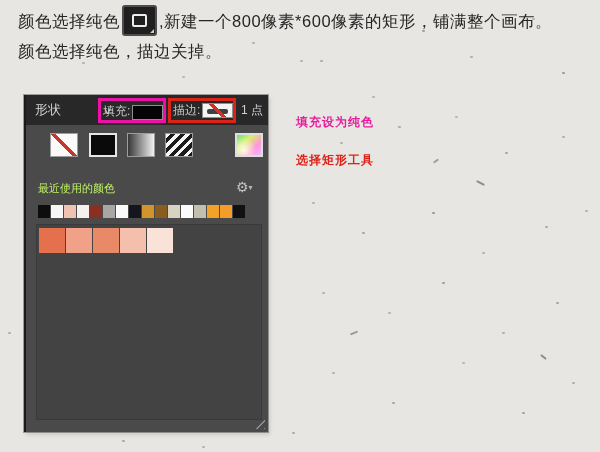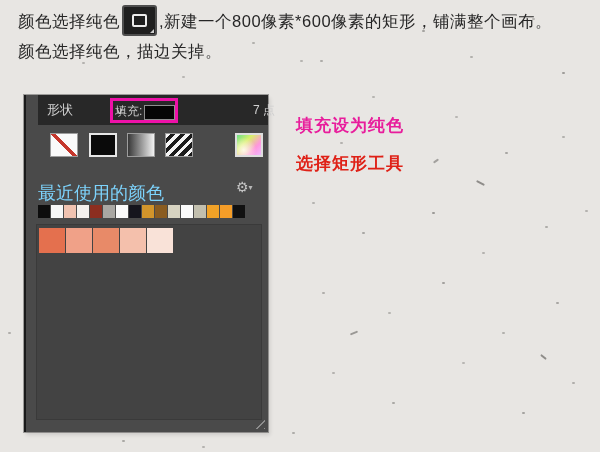--- a/index.html
+++ b/index.html
@@ -48,21 +48,21 @@
   }
 
   
   .panel {
     position:absolute; left:24px; top:95px; width:244px; height:337px;
     background:#4a4a4a;
     border-left:2px solid #1a1a1a;
     box-shadow:0 0 0 1px rgba(20,20,20,.35), 2px 3px 4px rgba(0,0,0,.12);
   }
   .panel-header {
-    position:relative; height:30px; background:#282828;margin-left:12px;
+    position:relative; height:30px; background:#282828;
   }
   .shape-select {
     position:absolute; left:9px; top:0; width:76px; height:30px;
     display:flex; align-items:center; justify-content:space-between;
     color:#d2d2d2; font-size:13px; cursor:default;
   }
   .chevron { font-size:10px; color:#bdbdbd; transform:scaleX(1.4); }
   .hl-box {
     position:absolute; top:3px; height:25px; display:flex; align-items:center;
     border:3px solid #ee11a8; padding-left:2px;
@@ -98,21 +98,21 @@
       #fafafa; }
   .ftb-solid { left:63px; background:#0a0a0a; border:2px solid #e6e6e6; }
   .ftb-gradient { left:101px; background:linear-gradient(to right, #383838, #f2f2f2); }
   .ftb-pattern { left:139px; background:repeating-linear-gradient(135deg, #f5f5f5 0 3px, #1c1c1c 3px 7px); }
   .ftb-picker { left:209px; border:2px solid #dedede; background:
       radial-gradient(circle at 28% 75%, rgba(255,252,235,.95) 0%, rgba(255,252,235,0) 55%),
       linear-gradient(135deg, #6fe089 0%, #d9f06a 35%, #ff96dc 70%, #f0b8ff 100%); }
 
   
   .recent-title {
-    position:absolute; left:12px; top:86px; color:#7dd3fc; font-size:18px;
+    position:absolute; left:12px; top:86px; color:#bef264; font-size:11px;
   }
   .gear {
     position:absolute; left:210px; top:84px; color:#c4c4c4; font-size:14px; cursor:pointer;
   }
   .gear .caret { font-size:8px; vertical-align:2px; color:#b8b8b8; }
 
   .recent-row {
     position:absolute; left:12px; top:110px; display:flex; gap:1px;
   }
   .recent-row .swatch { width:12px; height:13px; }
@@ -127,21 +127,21 @@
   .doc-row .swatch { width:26px; height:25px; }
 
   .resize-grip {
     position:absolute; right:3px; bottom:3px; width:13px; height:13px;
     clip-path:polygon(100% 0, 100% 100%, 0 100%);
     background:repeating-linear-gradient(135deg, transparent 0 2px, #8d8d8d 2px 3px, transparent 3px 5px);
     cursor:nwse-resize;
   }
 
   
-  .note { position:absolute; font-size:17px; font-weight:bold; letter-spacing:1px; }
+  .note { position:absolute; font-size:12px; font-weight:bold; letter-spacing:1px; }
   .note-fill { left:296px; top:114px; }
   .note-stroke { left:296px; top:152px; }
 </style>
 </head>
 <body>
 
 <div class="speckles">
   <div class="dotset1"></div>
   <div class="fiber fiber1"></div>
   <div class="fiber fiber2"></div>
@@ -157,22 +157,29 @@
     <div class="shape-select">
       <span>形状</span>
       <span class="chevron">∨</span>
     </div>
 
     <div class="hl-box hl-fill" style="border-color: rgb(238, 17, 168);">
       <span class="lbl">填充:</span>
       <span class="fill-swatch"></span>
     </div>
 
-
-    <div class="stroke-width">7 点</div>
+    <div class="hl-box hl-stroke" style="border-color: rgb(218, 36, 24);">
+      <span class="lbl">描边:</span>
+      <span class="stroke-swatch">
+        <span class="stroke-bar"></span>
+        <span class="stroke-slash"></span>
+      </span>
+    </div>
+
+    <div class="stroke-width">1 点</div>
   </div>
 
   <div class="ftb ftb-none"></div>
   <div class="ftb ftb-solid"></div>
   <div class="ftb ftb-gradient"></div>
   <div class="ftb ftb-pattern"></div>
   <div class="ftb ftb-picker"></div>
 
   <div class="recent-title">最近使用的颜色</div>
   <div class="gear"><span>⚙</span><span class="caret">▾</span></div>

